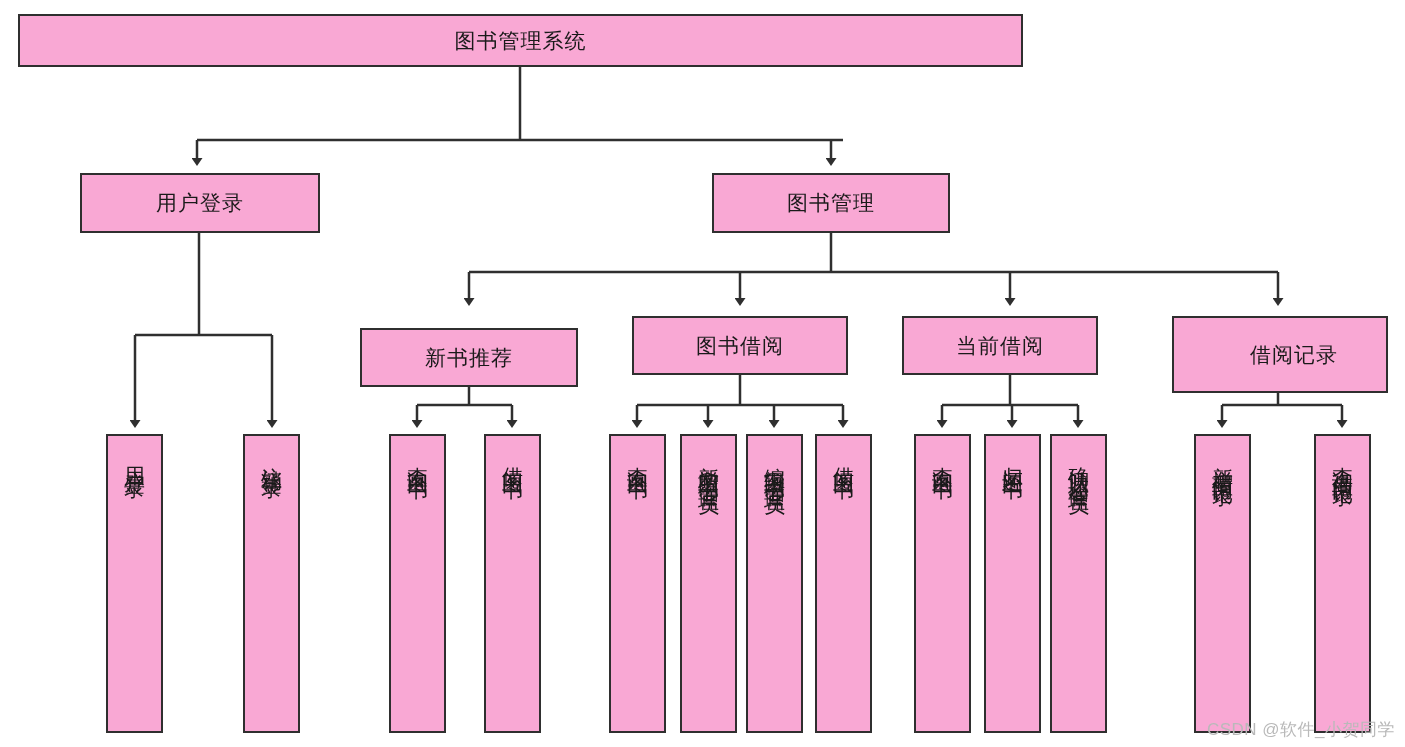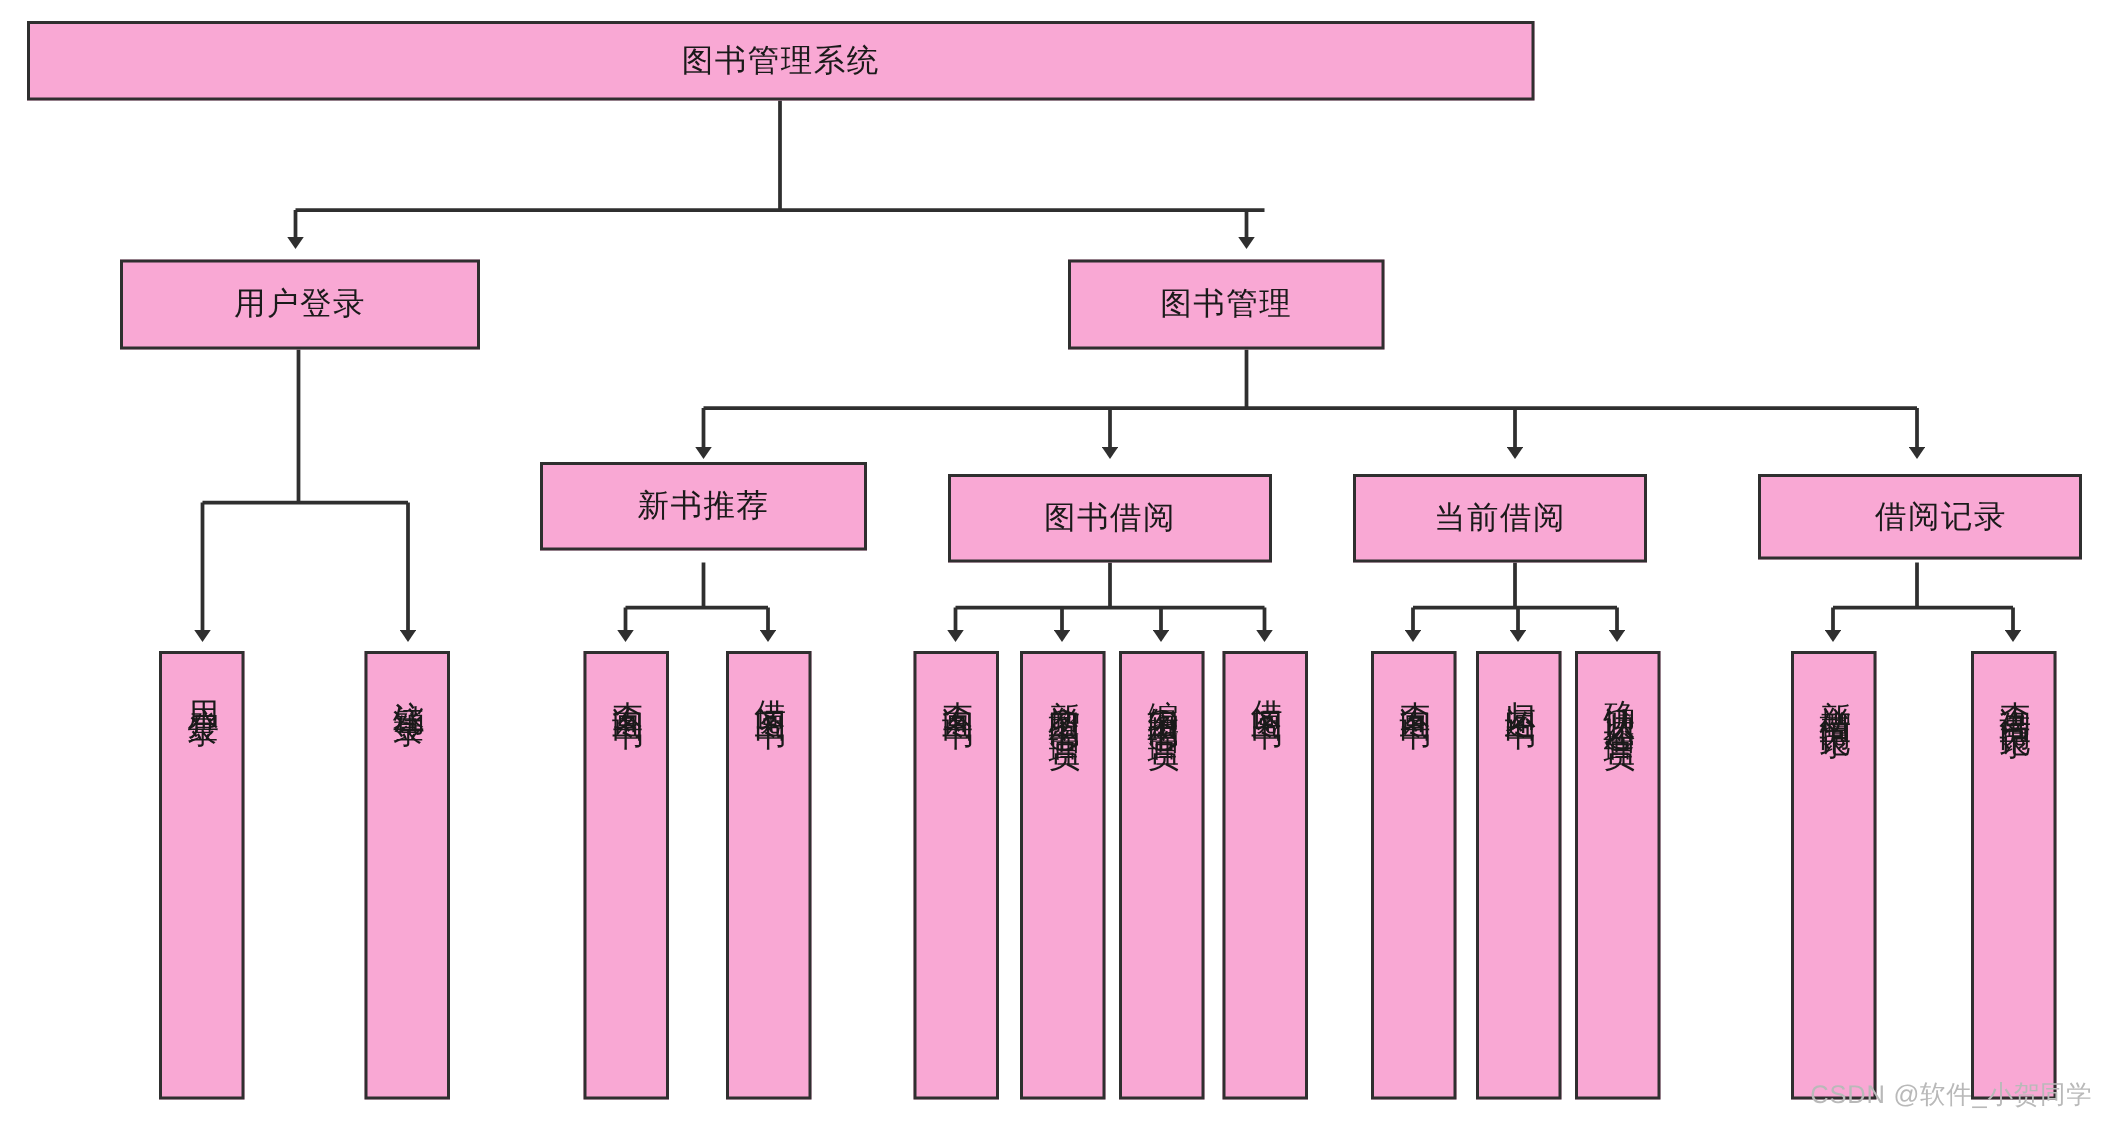--- a/index.html
+++ b/index.html
@@ -119,34 +119,34 @@
     </g>
   </svg>
 
   <div class="node h" style="left:18px; top:14px; width:1005px; height:53px;">
     <span>图书管理系统</span>
   </div>
 
   <div class="node h" style="left:80px; top:173px; width:240px; height:60px;">
     <span>用户登录</span>
   </div>
-  <div class="node h" style="left:712px; top:173px; width:211px; height:60px;">
+  <div class="node h" style="left:712px; top:173px; width:238px; height:60px;">
     <span>图书管理</span>
   </div>
 
-  <div class="node h" style="left:360px; top:308px; width:218px; height:59px;">
+  <div class="node h" style="left:360px; top:328px; width:218px; height:59px;">
     <span>新书推荐</span>
   </div>
   <div class="node h" style="left:632px; top:316px; width:216px; height:59px;">
     <span>图书借阅</span>
   </div>
   <div class="node h" style="left:902px; top:316px; width:196px; height:59px;">
     <span>当前借阅</span>
   </div>
-  <div class="node h" style="left:1172px; top:316px; width:216px; height:57px;padding-left:28px;">
+  <div class="node h" style="left:1172px; top:316px; width:216px; height:77px;padding-left:28px;">
     <span>借阅记录</span>
   </div>
 
   <div class="node v" style="left:106px; top:434px; width:57px; height:299px;">
     <span class="vtext">用户登录</span>
   </div>
   <div class="node v" style="left:243px; top:434px; width:57px; height:299px;">
     <span class="vtext">注销登录</span>
   </div>
 

